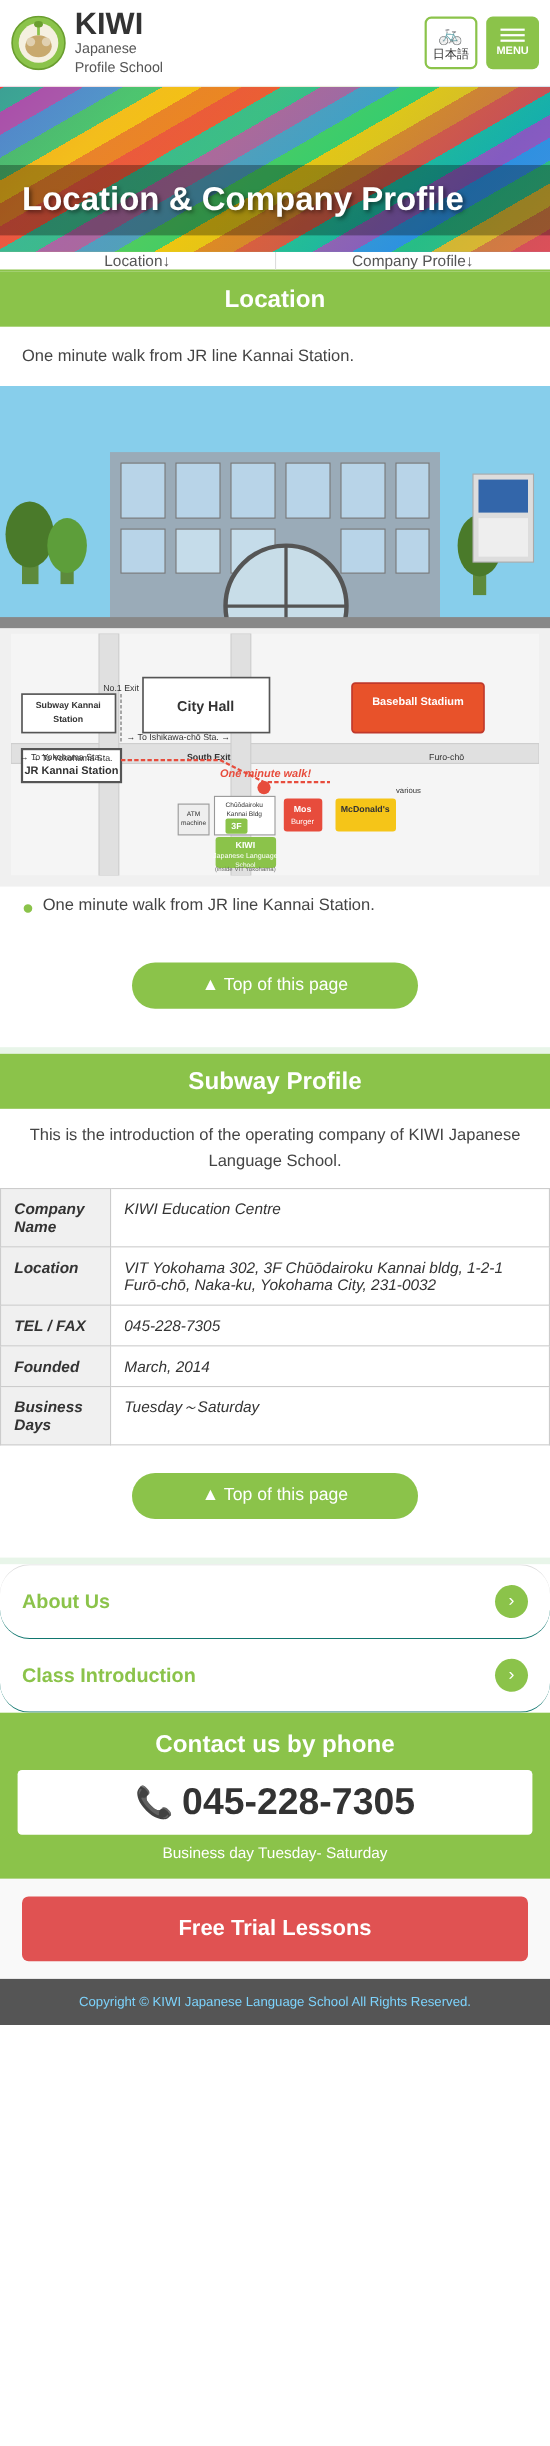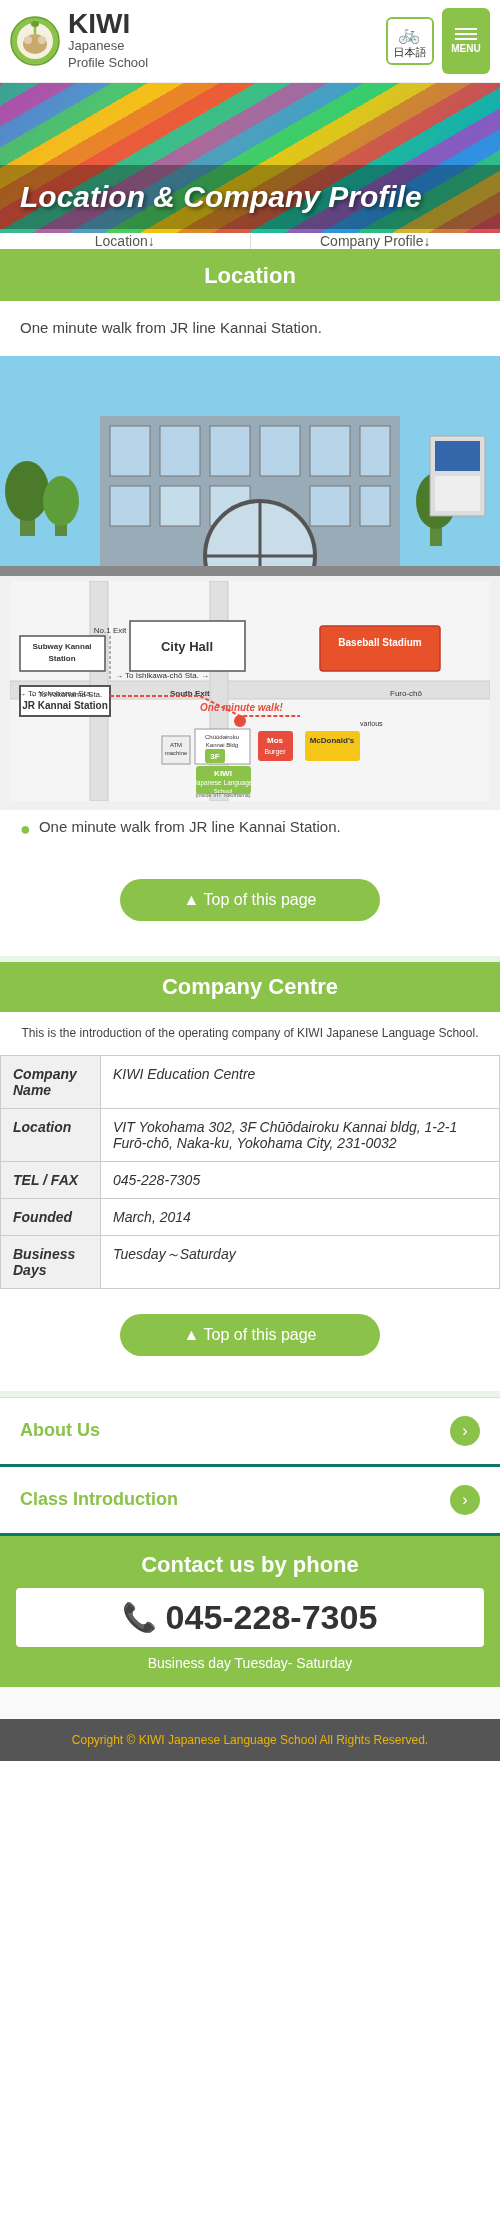--- a/index.html
+++ b/index.html
@@ -59,21 +59,21 @@
     .jp-icon {
       font-size: 18px;
       color: #8bc34a;
     }
     .menu-btn {
       display: flex;
       flex-direction: column;
       align-items: center;
       justify-content: center;
       width: 48px;
-      height: 66px;
+      height: 48px;
       background: #8bc34a;
       border-radius: 6px;
       color: #fff;
       font-size: 10px;
       font-weight: bold;
       gap: 3px;
     }
     .menu-lines {
       display: flex;
       flex-direction: column;
@@ -104,26 +104,25 @@
           #f1c40f 36px, #f1c40f 54px,
           #2ecc71 54px, #2ecc71 72px,
           #3498db 72px, #3498db 90px,
           #9b59b6 90px, #9b59b6 108px,
           #1abc9c 108px, #1abc9c 126px
         );
       opacity: 0.85;
     }
     .hero-overlay {
       position: absolute;
-      bottom: 4px;
+      bottom: 15px;
       left: 0;
       right: 0;
       padding: 15px 20px;
       background: rgba(0,0,0,0.3);
-      font-style: italic;
     }
     .hero-title {
       color: #fff;
       font-size: 30px;
       font-weight: bold;
       text-shadow: 2px 2px 4px rgba(0,0,0,0.5);
     }
 
     
     .nav-tabs {
@@ -190,21 +189,21 @@
     
     .separator {
       height: 6px;
       background: #e8f5e9;
     }
 
     
     .company-desc {
       padding: 12px 16px;
       text-align: center;
-      font-size: 12px;
+      font-size: 15px;
       color: #444;
       line-height: 1.6;
     }
 
     
     .company-table {
       width: 100%;
       border-collapse: collapse;
       margin: 0 0;
       font-style: italic;
@@ -220,27 +219,28 @@
       background: #f0f0f0;
       width: 100px;
       font-weight: bold;
     }
     .company-table td:last-child {
       background: #fff;
     }
 
     
     .accordion-item {
-      border-bottom: 3px solid #0f766e;
+      border-bottom: 1px solid #0f766e;
       display: flex;
       align-items: center;
       justify-content: space-between;
       padding: 18px 20px;
       cursor: pointer;
       background: #fff;
+      border-radius: 27px;
     }
     .accordion-item:first-of-type {
       border-top: 1px solid #ddd;
     }
     .accordion-label {
       font-size: 18px;
       color: #8bc34a;
       font-weight: bold;
     }
     .accordion-arrow {
@@ -316,21 +316,21 @@
       color: #fff;
     }
     .cta-btn-green {
       background: #8bc34a;
       color: #fff;
     }
 
     
     .footer {
       background: #555;
-      color: #eab308;
+      color: #7dd3fc;
       text-align: center;
       padding: 14px;
       font-size: 12px;
     }
 
     
     .bullet-item {
       display: flex;
       align-items: flex-start;
       gap: 8px;
@@ -524,21 +524,21 @@
   </div>
 
   <div class="top-btn-wrap">
     <button class="top-btn">▲ Top of this page</button>
   </div>
 </section>
 
 <div class="separator"></div>
 
 <section>
-  <div class="section-heading">Company Centre</div>
+  <div class="section-heading">Subway Profile</div>
   <p class="company-desc">This is the introduction of the operating company of KIWI Japanese Language School.</p>
 
   <table class="company-table">
     <tbody>
       <tr>
         <td>Company Name</td>
         <td>KIWI Education Centre</td>
       </tr>
       <tr>
         <td>Location</td>
@@ -584,17 +584,18 @@
 <div class="contact-section">
   <div class="contact-title">Contact us by phone</div>
   <div class="phone-row">
     <span class="phone-icon">📞</span>
     <span class="phone-number">045-228-7305</span>
   </div>
   <div class="business-days">Business day  Tuesday- Saturday</div>
 </div>
 
 <div class="cta-section">
+  <button class="cta-btn cta-btn-red">Free Trial Lessons</button>
 </div>
 
 <footer class="footer">
   <span>Copyright © KIWI Japanese Language School All Rights Reserved.</span>
 </footer>
 
 </body></html>

